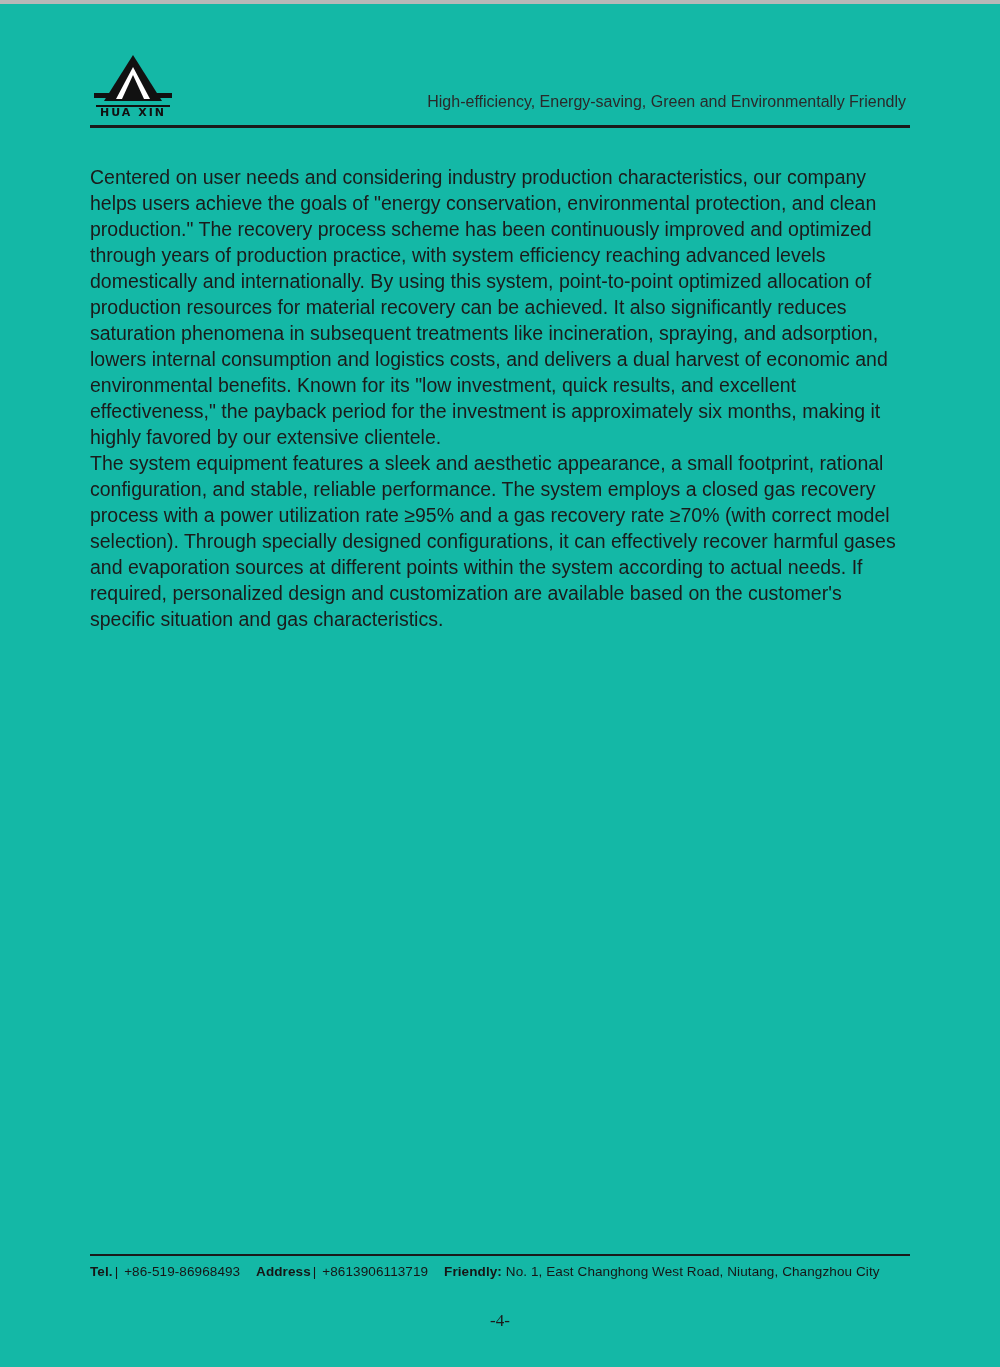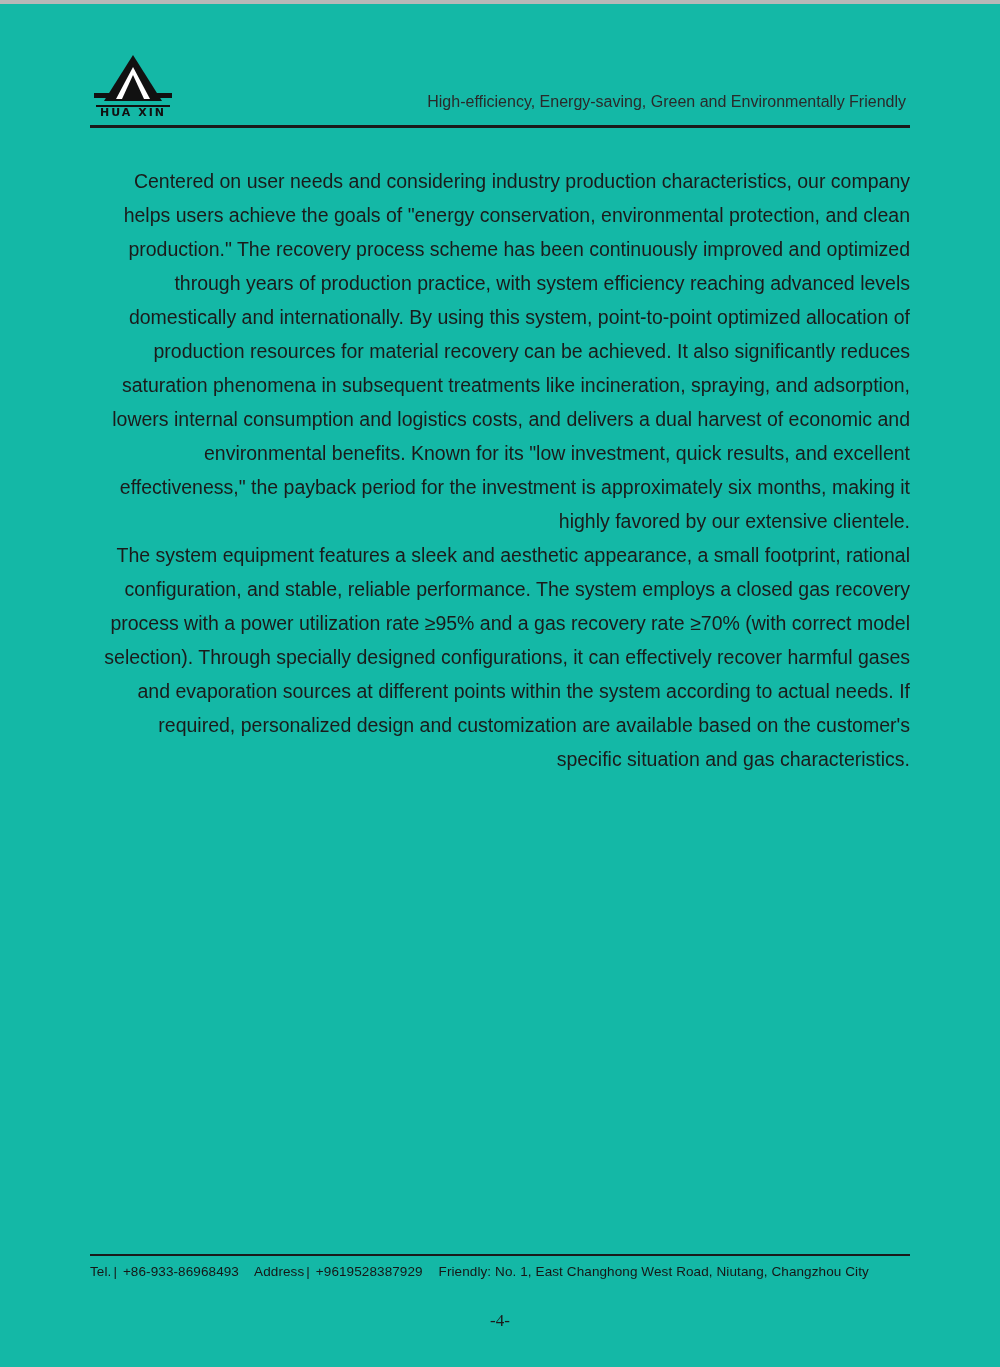--- a/index.html
+++ b/index.html
@@ -77,42 +77,42 @@
   
   .content {
     position: absolute;
     left: 90px;
     top: 160px;
     width: 820px;
   }
   .content p {
     margin: 0;
     font-size: 19.5px;
-    line-height: 34px;
+    line-height: 26px;
     color: #1b1b1b;
-    text-align: right;
+    text-align: left;
   }
 
   
   .footer {
     position: absolute;
     left: 90px;
     bottom: 92px;
     width: 820px;
     border-top: 2.5px solid #1a1a1a;
     padding-top: 8px;
     box-sizing: border-box;
   }
   .footer-line {
     font-size: 13.5px;
     color: #161616;
     white-space: nowrap;
     letter-spacing: 0.1px;
   }
-  .footer-line .lbl { font-weight: normal; }
+  .footer-line .lbl { font-weight: bold; }
   .footer-line .sep { padding: 0 2px; }
   .footer-line .gap { display: inline-block; width: 12px; }
   .page-number {
     position: absolute;
     left: 0;
     bottom: 40px;
     width: 1000px;
     text-align: center;
     font-size: 17px;
     color: #1b1b1b;
@@ -142,23 +142,23 @@
   </div>
 
   <div class="content">
     <p>Centered on user needs and considering industry production characteristics, our company helps users achieve the goals of "energy conservation, environmental protection, and clean production." The recovery process scheme has been continuously improved and optimized through years of production practice, with system efficiency reaching advanced levels domestically and internationally. By using this system, point-to-point optimized allocation of production resources for material recovery can be achieved. It also significantly reduces saturation phenomena in subsequent treatments like incineration, spraying, and adsorption, lowers internal consumption and logistics costs, and delivers a dual harvest of economic and environmental benefits. Known for its "low investment, quick results, and excellent effectiveness," the payback period for the investment is approximately six months, making it highly favored by our extensive clientele.</p>
     <p>The system equipment features a sleek and aesthetic appearance, a small footprint, rational configuration, and stable, reliable performance. The system employs a closed gas recovery process with a power utilization rate ≥95% and a gas recovery rate ≥70% (with correct model selection). Through specially designed configurations, it can effectively recover harmful gases and evaporation sources at different points within the system according to actual needs. If required, personalized design and customization are available based on the customer's specific situation and gas characteristics.</p>
   </div>
 
   <div class="footer">
     <div class="footer-line">
       <span class="lbl">Tel.</span><span class="sep">|</span>
-      <span>+86-933-86968493</span><span class="gap"></span>
+      <span>+86-519-86968493</span><span class="gap"></span>
       <span class="lbl">Address</span><span class="sep">|</span>
-      <span>+9619528387929</span><span class="gap"></span>
+      <span>+8613906113719</span><span class="gap"></span>
       <span class="lbl">Friendly:</span>
       <span>No. 1, East Changhong West Road, Niutang, Changzhou City</span>
     </div>
   </div>
 
   <div class="page-number">-4-</div>
 
 </div>
 
 </body></html>

